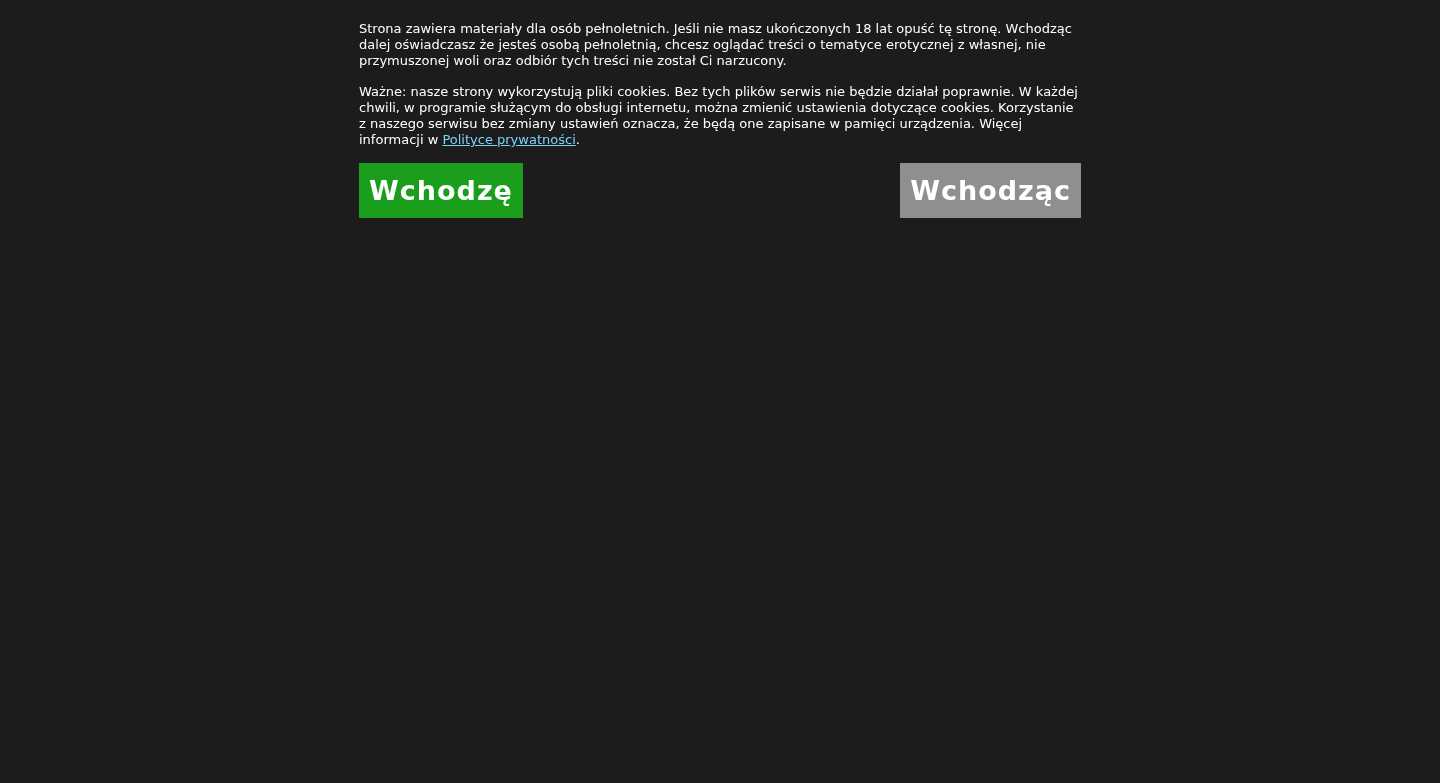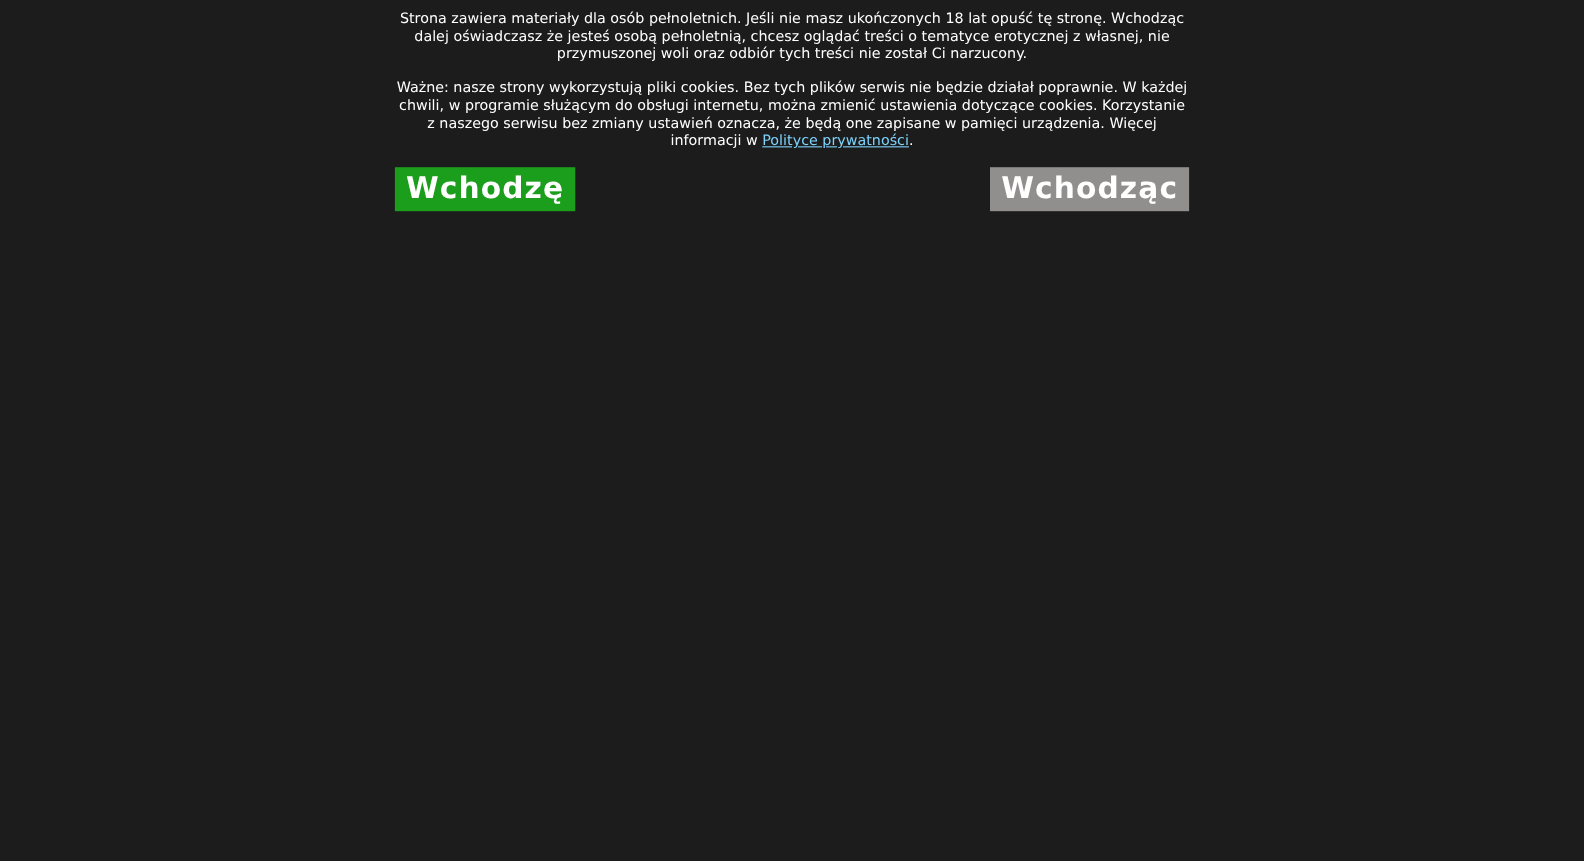--- a/index.html
+++ b/index.html
@@ -11,40 +11,39 @@
     color: #ffffff;
     font-family: "DejaVu Sans", "Liberation Sans", sans-serif;
     font-size: 13px;
   }
   .age-gate {
     width: 722px;
     margin: 0 auto;
     padding-top: 6px;
   }
   .age-gate p {
-    margin: 4px 0 15px 0;
-    text-align: center;
+    margin: 15px 0 15px 0;
     line-height: 16px;
   }
   .age-gate a {
     color: #7dd3fc;
     text-decoration: underline;
     cursor: pointer;
   }
   .button-row {
     margin-top: 12px;
     display: flex;
     justify-content: space-between;
     align-items: flex-start;
   }
   .gate-btn {
     display: inline-flex;
     align-items: center;
     justify-content: center;
-    height: 40px;
+    height: 55px;
     padding: 0 10px;
     border: none;
     color: #ffffff;
     font-family: "DejaVu Sans", "Liberation Sans", sans-serif;
     font-size: 27px;
     font-weight: bold;
     letter-spacing: 1px;
     cursor: pointer;
     line-height: 40px;
   }

